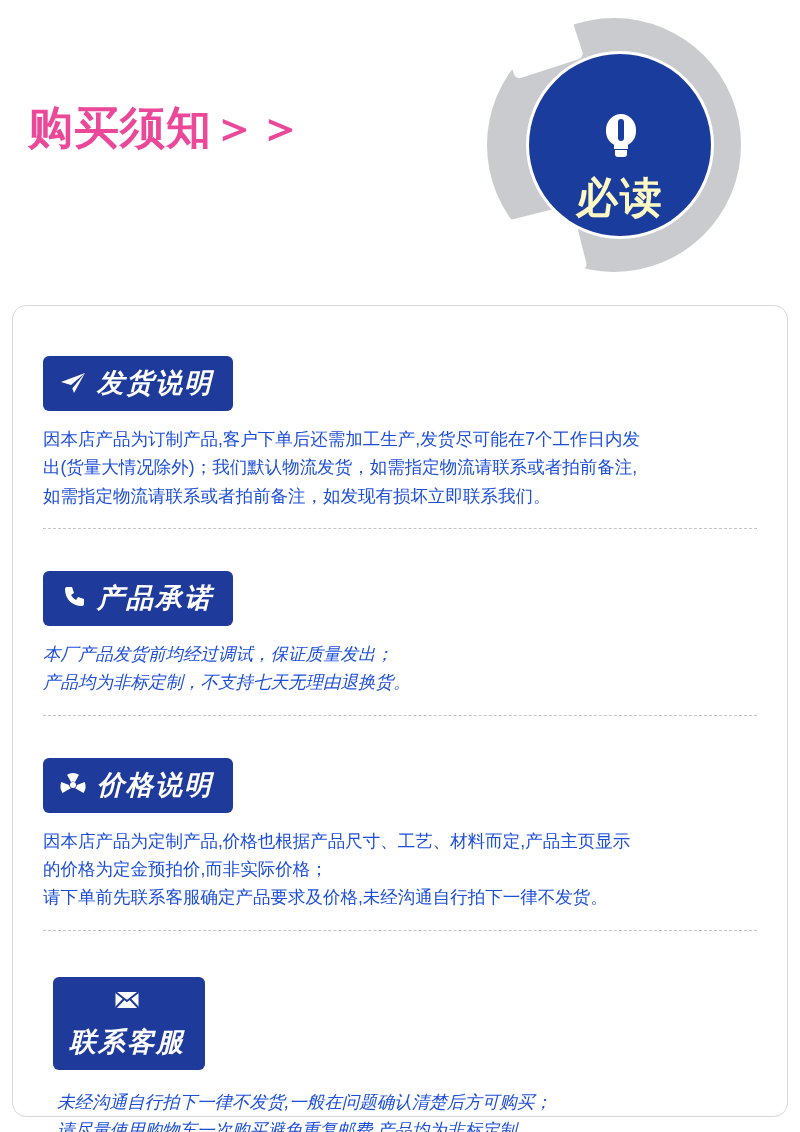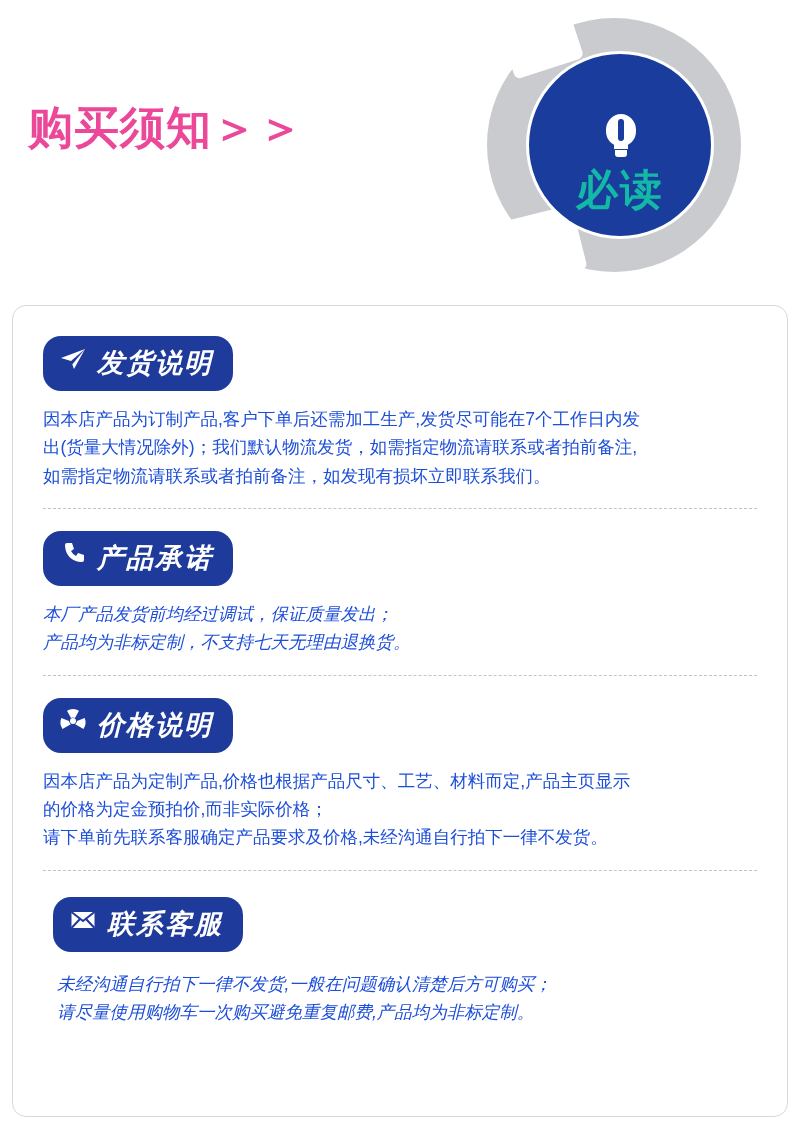--- a/index.html
+++ b/index.html
@@ -117,26 +117,26 @@
     left: 15px;
     top: 5px;
     width: 6px;
     height: 22px;
     background: #1a3c9c;
     border-radius: 3px;
   }
   .badge-text {
     position: absolute;
     left: 0;
-    top: 108px;
+    top: 116px;
     width: 182px;
     text-align: center;
     font-size: 42px;
     font-weight: bold;
-    color: #14b8a6;
+    color: #fef9c3;
     letter-spacing: 2px;
   }
 
   
   .card {
     position: absolute;
     left: 12px;
     top: 305px;
     width: 776px;
     height: 812px;
@@ -144,29 +144,31 @@
     border-radius: 14px;
     background: #ffffff;
     box-sizing: border-box;
   }
 
   .section {
     padding: 0 30px;
   }
   .section-tag {
     display: inline-flex;
+    align-items: center;
     gap: 10px;
     background: #1e3a9b;
     color: #ffffff;
-    border-radius: 18px;
+    border-radius: 6px;
     padding: 9px 20px 10px 16px;
     font-size: 27px;
     font-weight: bold;
     font-style: italic;
     letter-spacing: 2px;
+    margin-top: 20px;
   }
   .tag-icon {
     display: inline-block;
     width: 28px;
     height: 28px;
     position: relative;
     flex: 0 0 28px;
   }
   .tag-icon svg { display: block; }
 
@@ -182,21 +184,21 @@
   .divider {
     margin: 18px 30px 0 30px;
     border-top: 1px dashed #c4c4c4;
     height: 0;
   }
 
   .s1 { padding-top: 30px; }
   .s2 { padding-top: 22px; }
   .s3 { padding-top: 22px; }
   .s4 { padding-top: 26px; }
-  .s4 .section-tag { margin-left: 10px; }
+  .s4 .section-tag { margin-left: 10px; flex-direction: column; }
   .s4 .section-body { margin-left: 14px; margin-top: 18px; }
 </style>
 </head>
 <body>
 
 <div class="header">
   <div class="header-title">购买须知＞＞</div>
 
   <div class="badge-wrap">
     <div class="badge-ring"></div>

